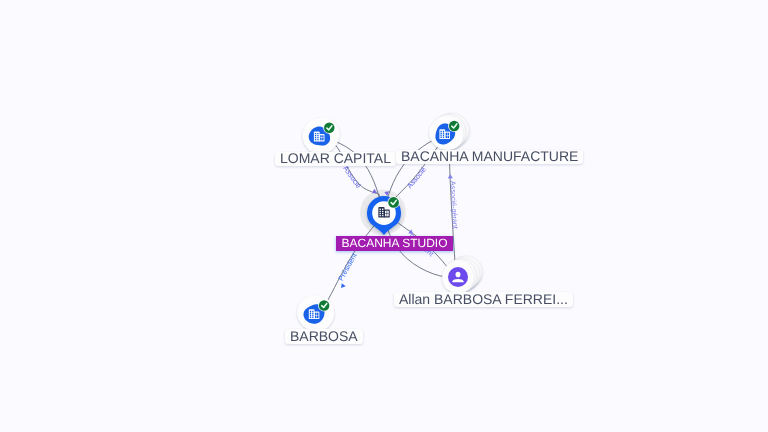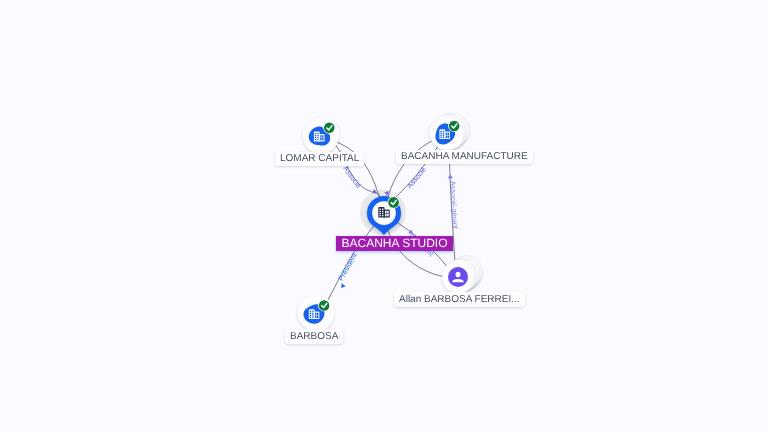--- a/index.html
+++ b/index.html
@@ -5,21 +5,21 @@
   html,body{margin:0;padding:0;}
   body{width:768px;height:432px;background:#fafaff;overflow:hidden;
        font-family:"Liberation Sans",sans-serif;
        -webkit-font-smoothing:antialiased;text-rendering:geometricPrecision;}
   #stage{position:relative;width:768px;height:432px;opacity:.9999;}
   svg.graph{position:absolute;left:0;top:0;width:768px;height:432px;}
   .edge{fill:none;stroke:#5d6575;stroke-width:.85;}
   .elabel{font-size:7.1px;letter-spacing:.05px;font-family:"Liberation Sans",sans-serif;}
   .chip{position:absolute;background:#fdfdfe;border-radius:3.2px;
         box-shadow:0 1px 2.5px rgba(40,50,90,.16);
-        color:#474e63;font-size:10px;white-space:nowrap;
+        color:#474e63;font-size:14px;white-space:nowrap;
         padding:2.6px 5px 2.4px 5px;line-height:9.7px;}
   .chip.primary{background:#a21caf;color:#fff;border-radius:0;font-size:12px;
         box-shadow:0 1px 3px rgba(22,98,240,.38);padding:2.8px 5.5px 2.8px 5.5px;}
 </style>
 </head>
 <body>
 
 <div id="stage">
   <svg class="graph" id="gsvg" viewBox="0 0 768 432">
       <defs>

